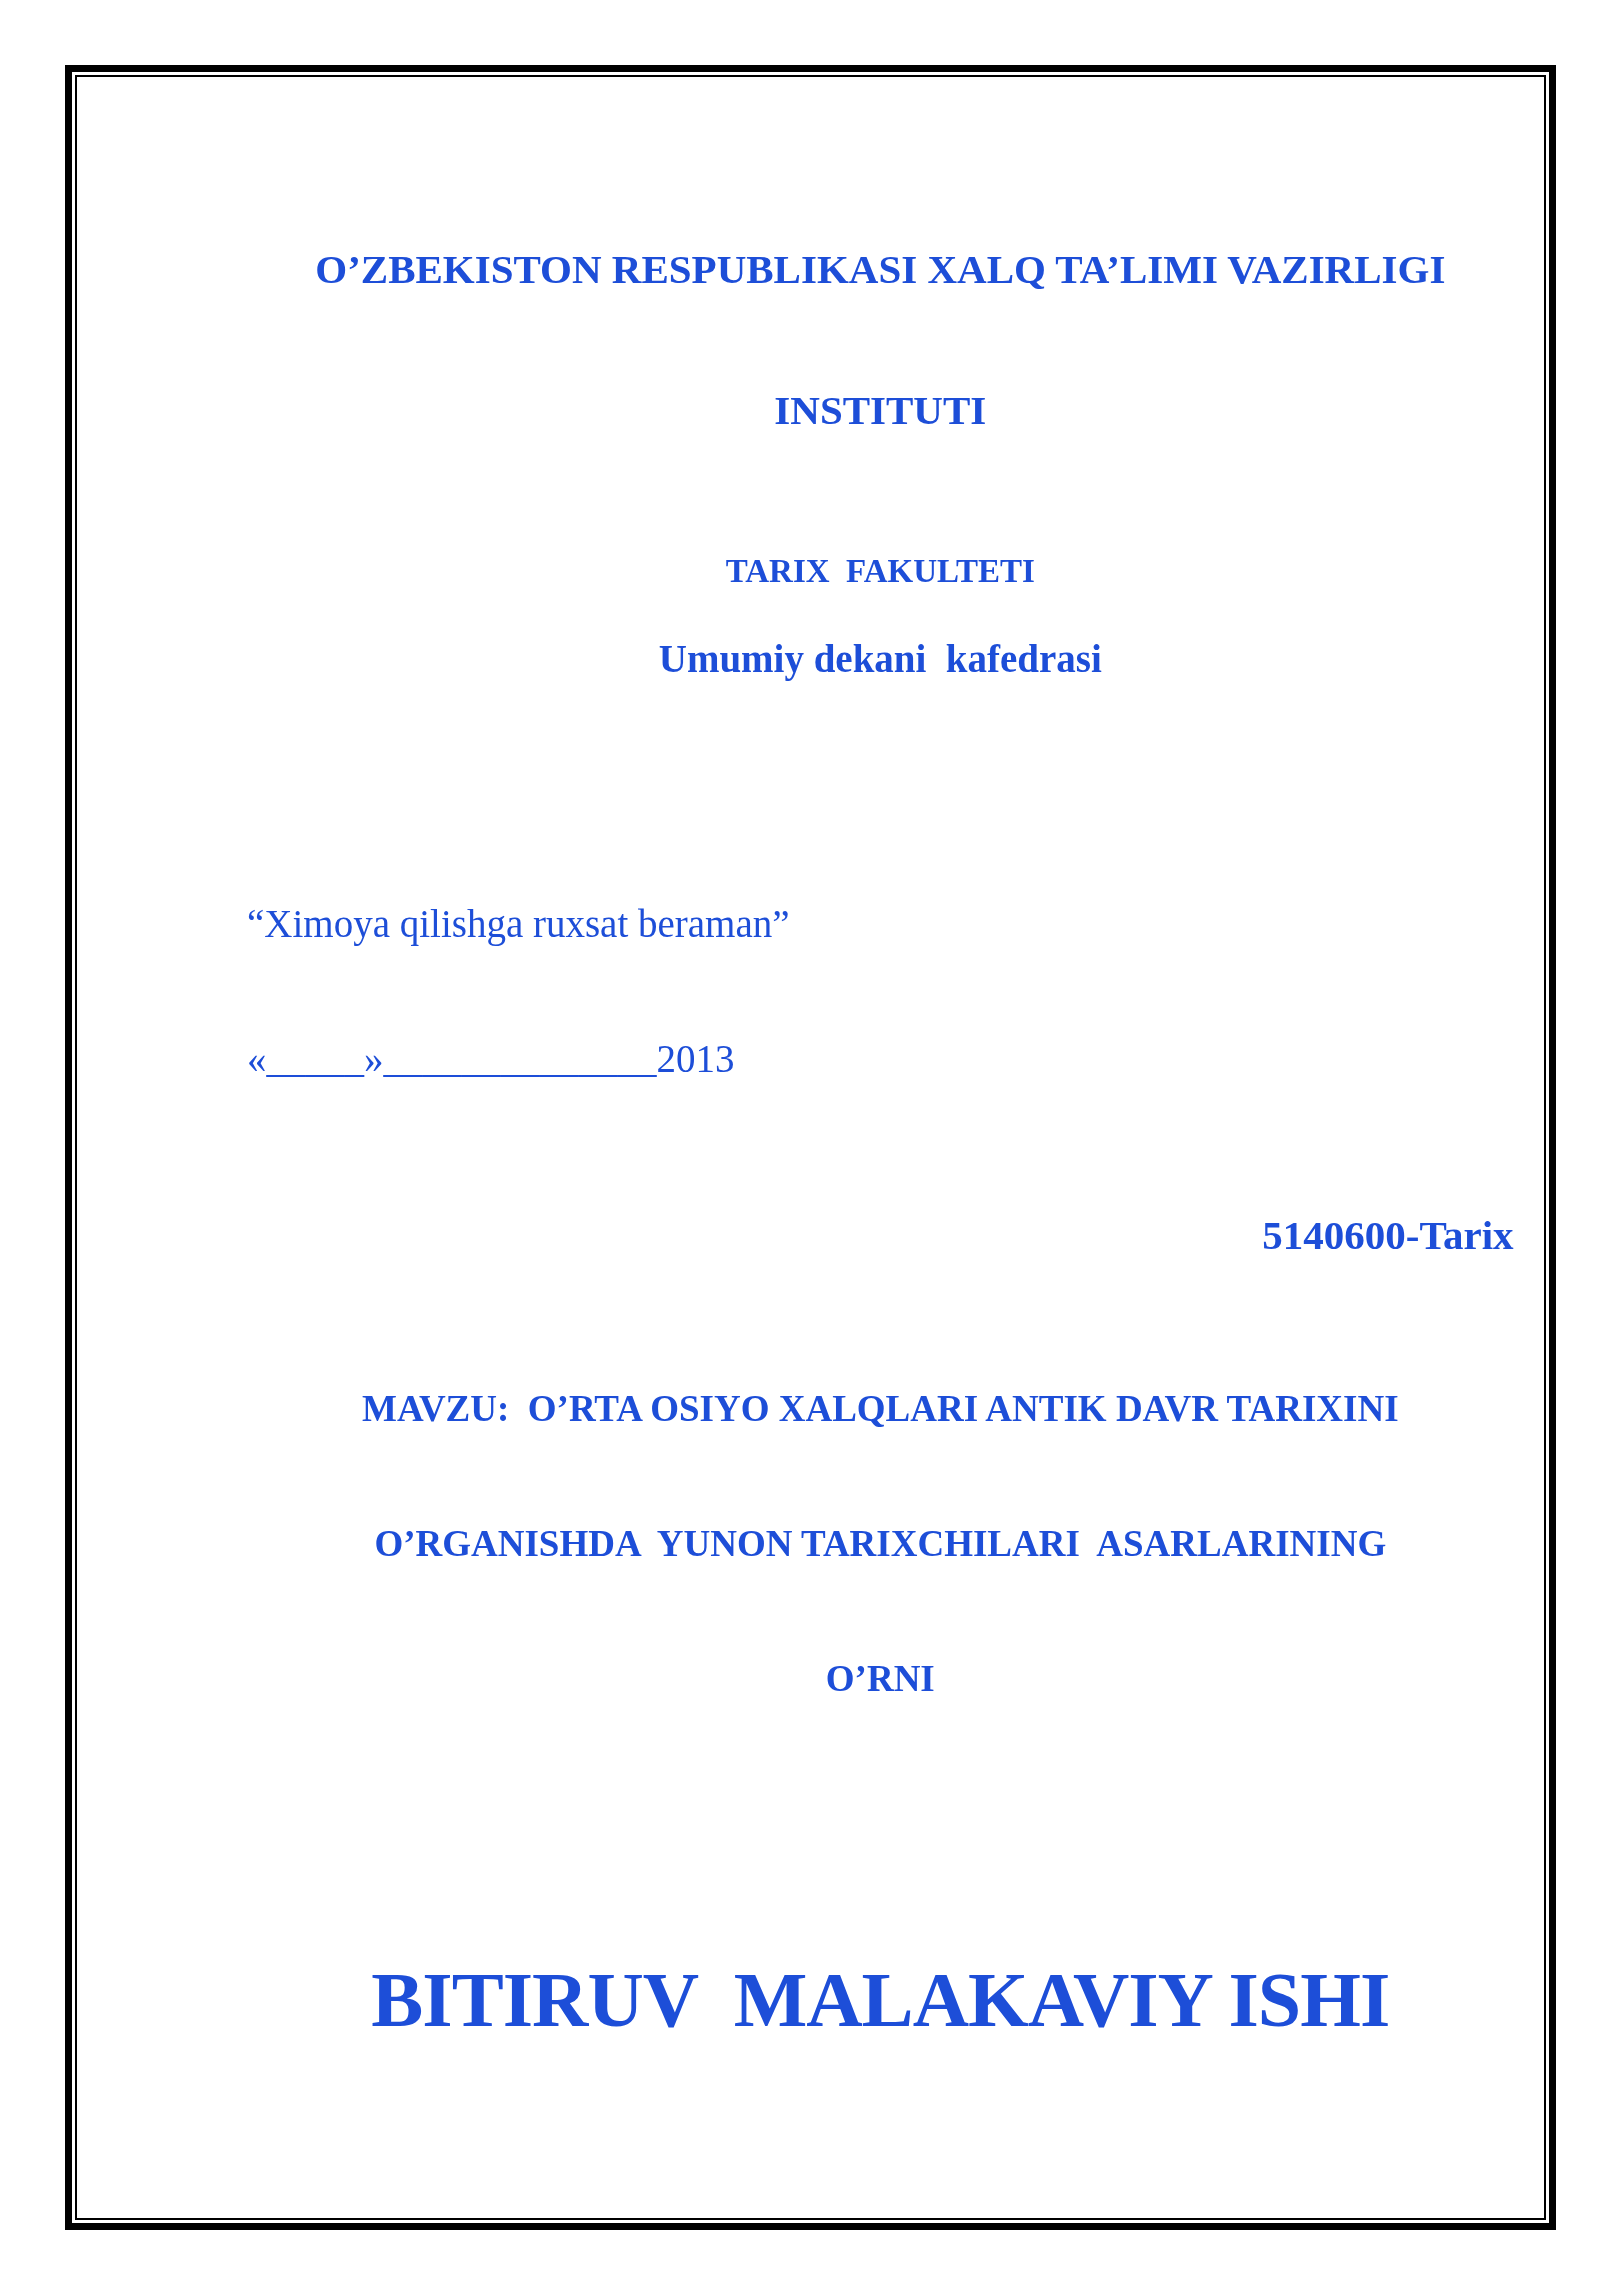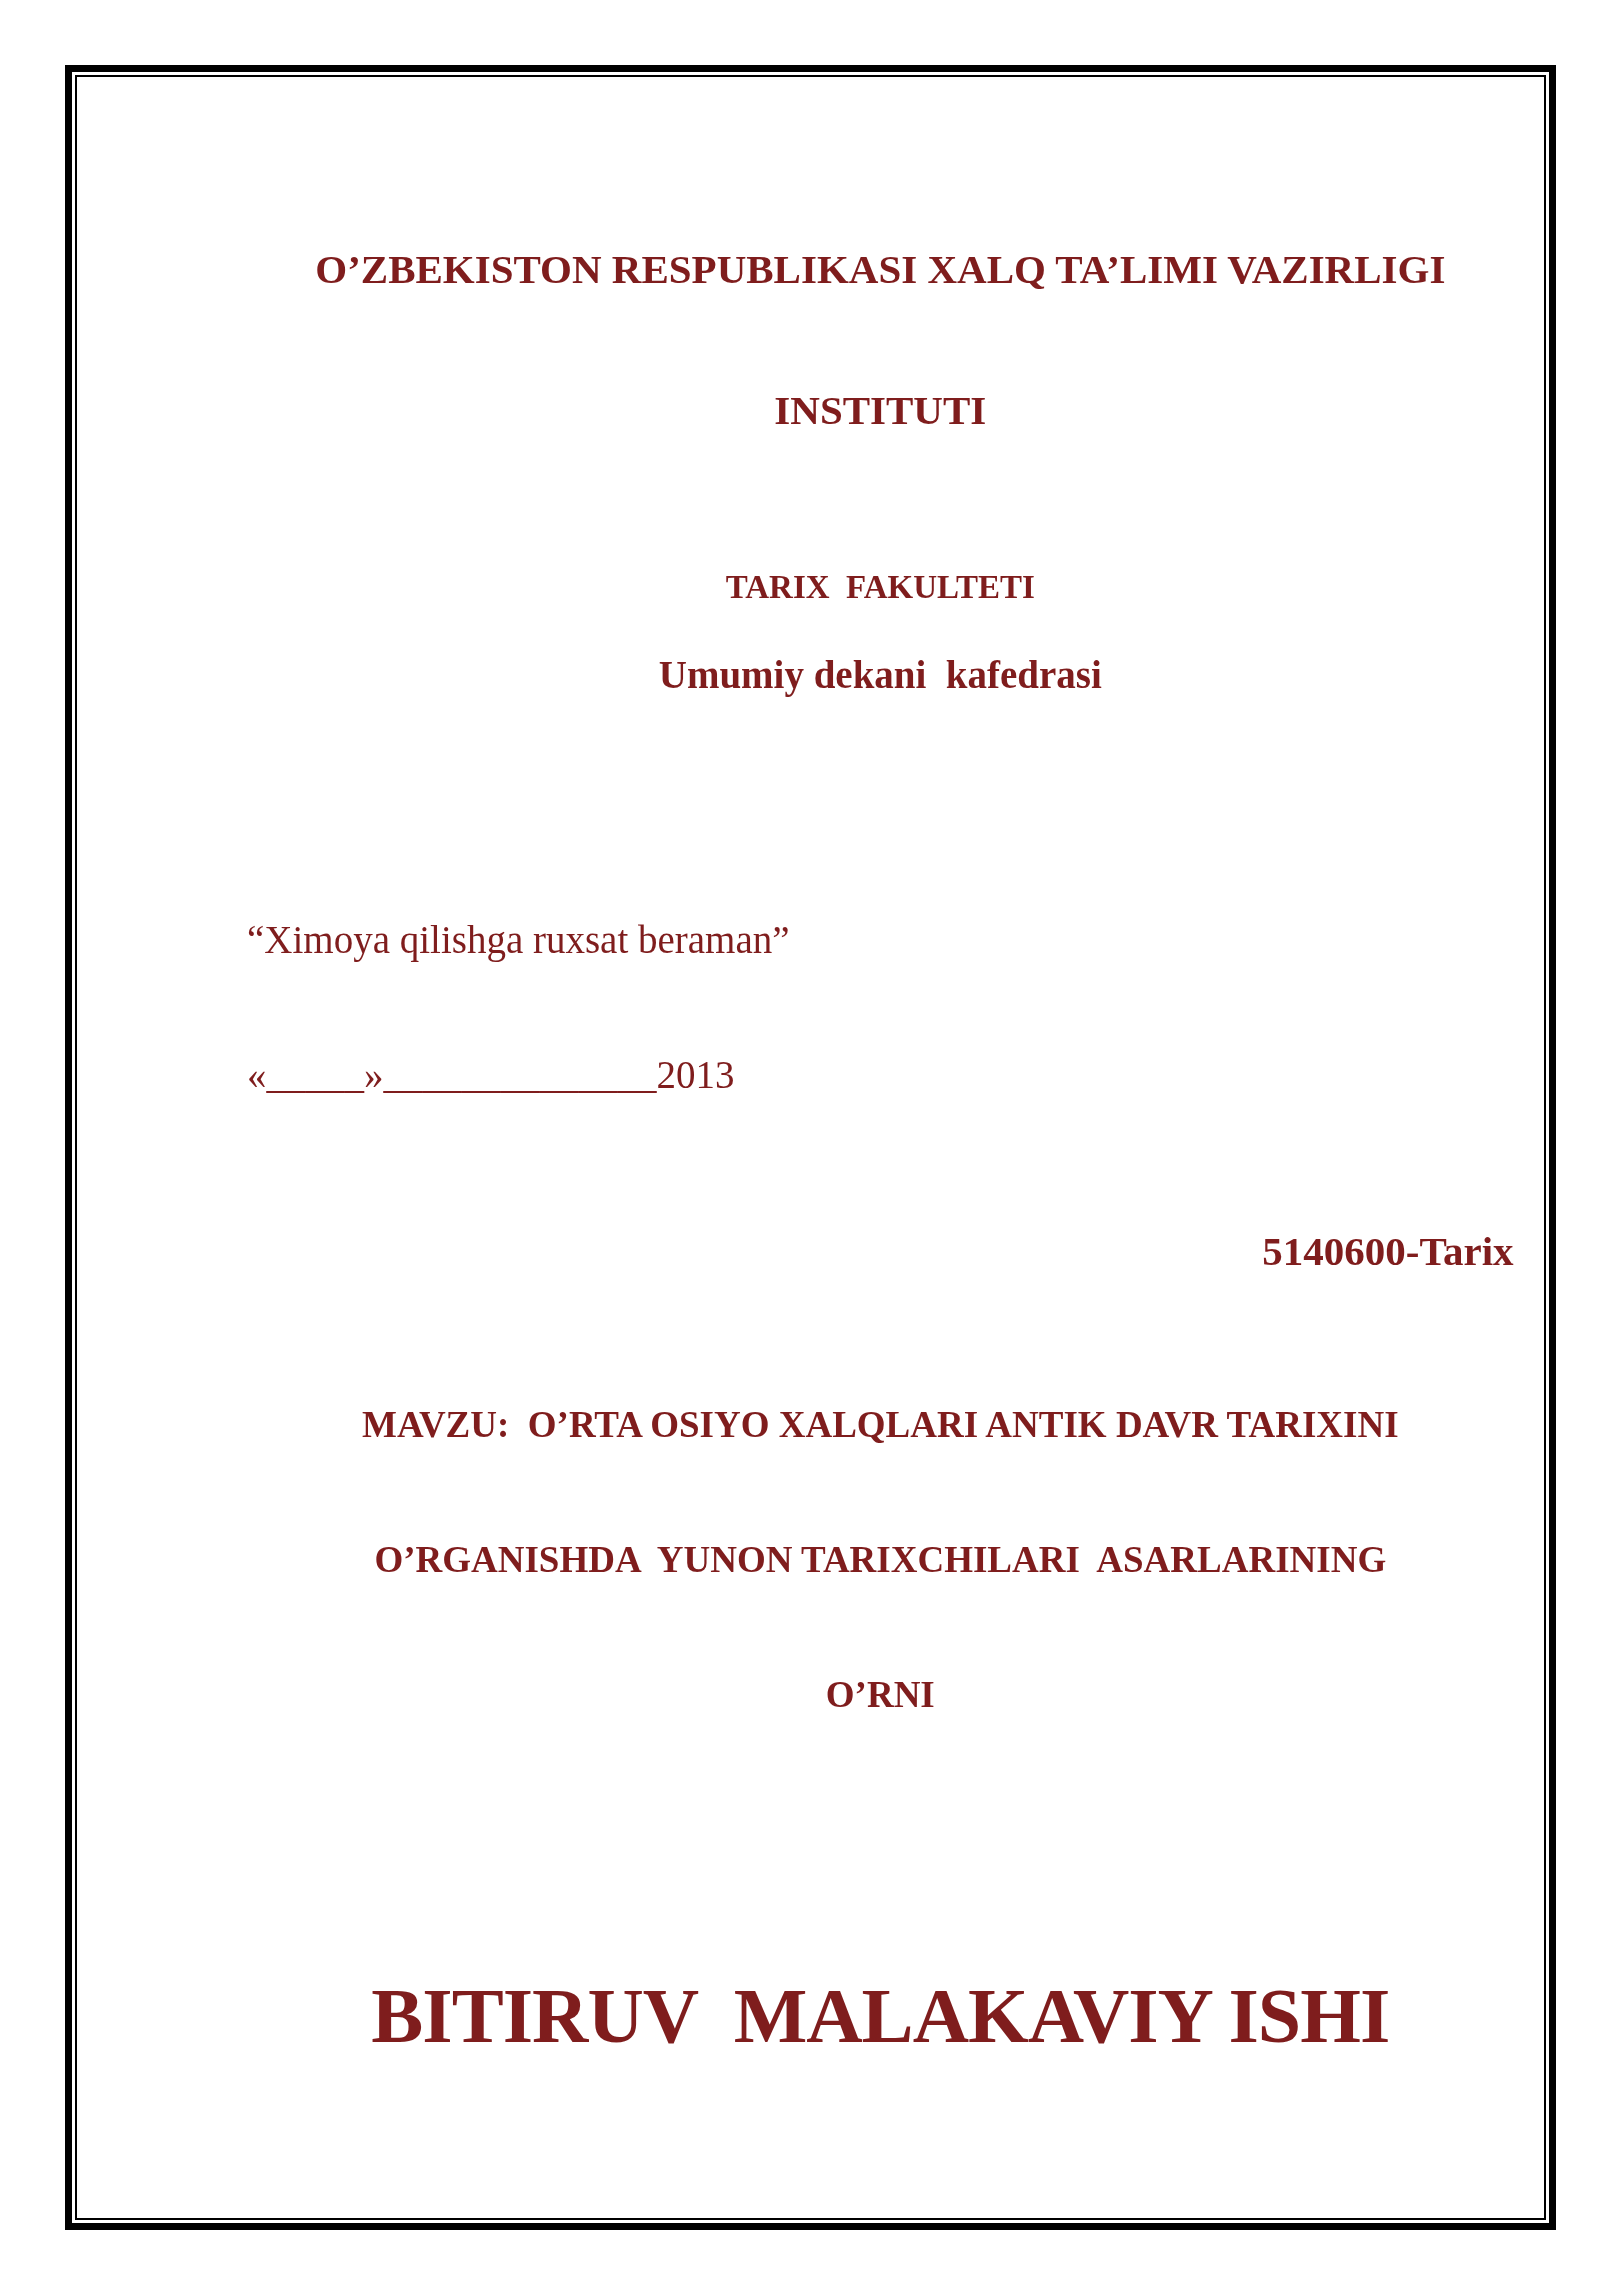--- a/index.html
+++ b/index.html
@@ -1,21 +1,21 @@
 <!DOCTYPE html>
 <html><head>
 <meta charset="utf-8">
 <style>
   html,body { margin:0; padding:0; background:#e8e8e8; }
   .page {
     position:relative;
     width:1621px; height:2293px;
     background:#ffffff;
     font-family:"Liberation Serif","DejaVu Serif",serif;
-    color:#7f1d1d;
+    color:#1d4ed8;
     overflow:hidden;
   }
   .frame {
     position:absolute; left:65px; top:65px; right:65px; bottom:63px;
     border:7.8px solid #000;
   }
   .frame-inner {
     position:absolute; left:2.9px; top:2.9px; right:2.9px; bottom:2.9px;
     border:2px solid #000;
   }
@@ -24,21 +24,21 @@
     padding:72px 27.4px 0 167px;
     box-sizing:border-box;
   }
   .content div { white-space:pre-wrap; }
 
   .ministry {
     text-align:center; font-weight:bold;
     font-size:41px; line-height:47px;
   }
   .faculty {
-    margin-top:39px; text-align:center; font-weight:bold;
+    margin-top:23px; text-align:center; font-weight:bold;
     font-size:33px; line-height:40px;
   }
   .department {
     margin-top:44px; text-align:center; font-weight:bold;
     font-size:39px; line-height:47px;
   }
   .approval {
     margin-top:129px; 
     font-size:39px; line-height:45px;
   }

